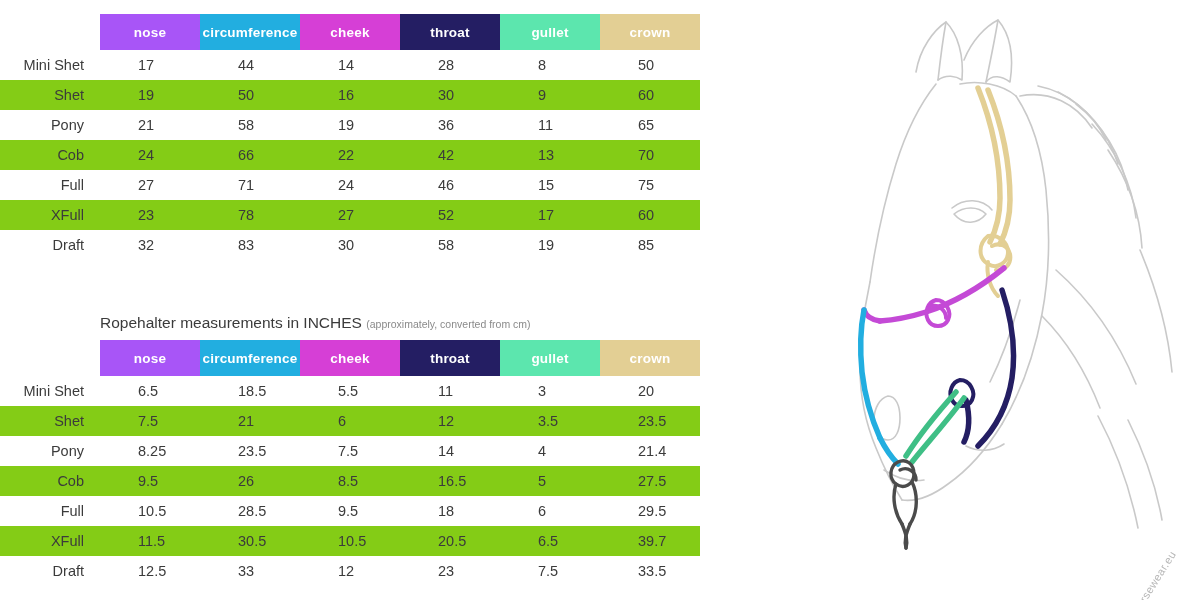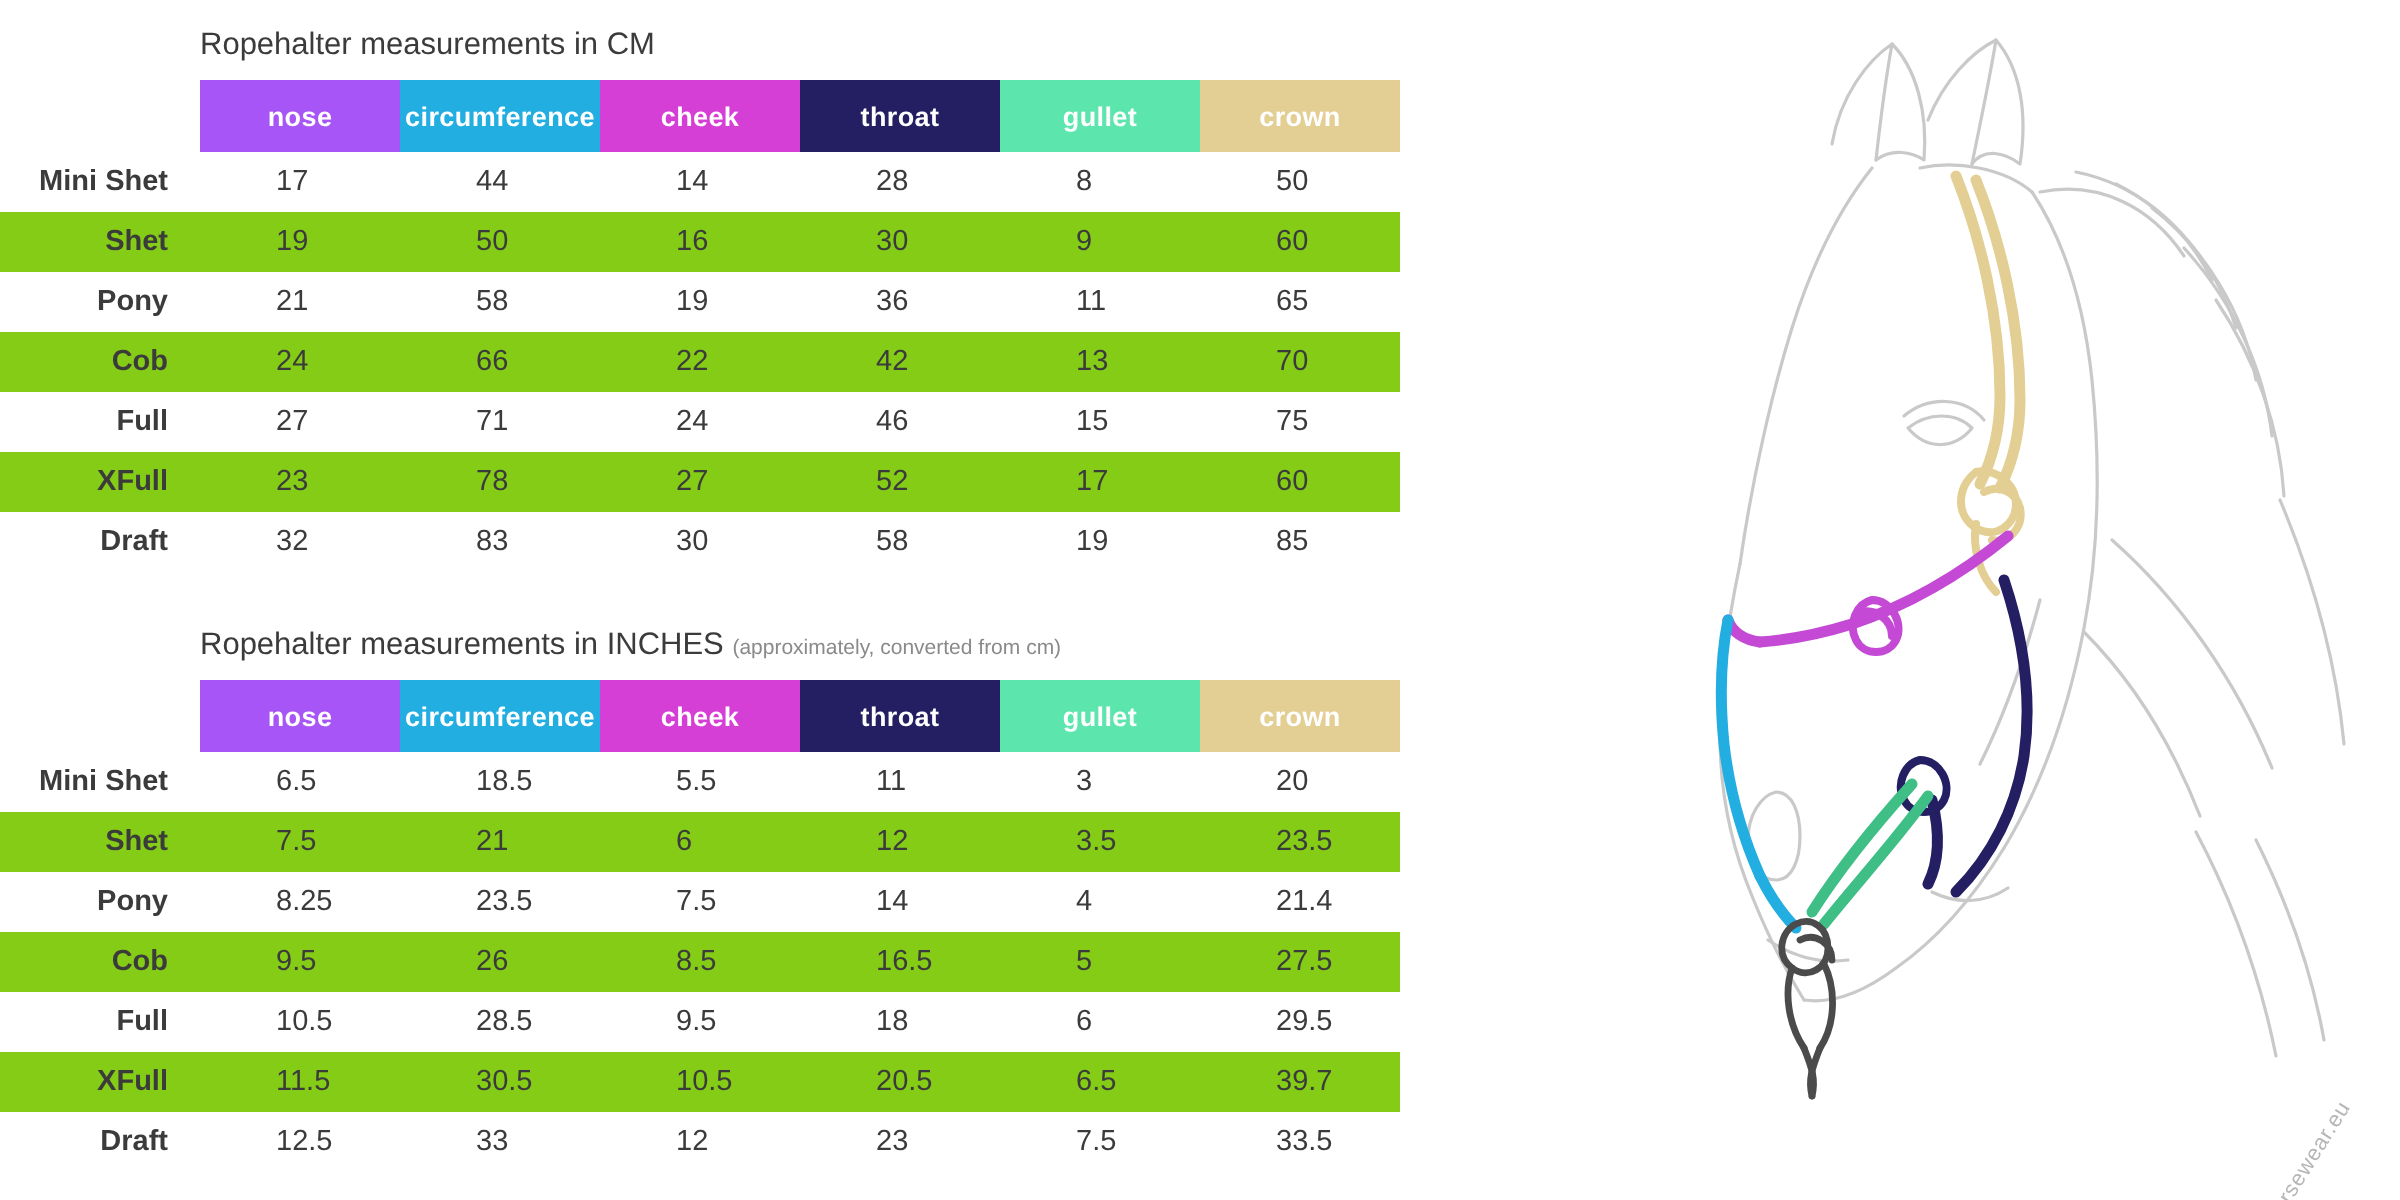--- a/index.html
+++ b/index.html
@@ -84,21 +84,20 @@
     font-size: 14.5px;
     color: #3b3b3b;
     vertical-align: middle;
     height: 30px;
   }
   table.measure tbody td.rowlabel {
     text-align: right;
     padding-right: 16px;
     box-sizing: border-box;
     white-space: nowrap;
-    font-weight: bold;
   }
   table.measure tbody td.val {
     text-align: left;
     padding-left: 38px;
     box-sizing: border-box;
   }
 
   
   .illustration {
     position: absolute;
@@ -120,23 +119,20 @@
   }
 </style>
 </head>
 <body>
 
 <div class="page">
 
   <div class="tables-area">
 
     <div class="table-block" id="block-cm">
-      <div class="table-title">
-        <span>Ropehalter measurements in CM</span>
-      </div>
       <table class="measure">
         <colgroup>
           <col class="rowlabel">
             <col class="datacol">
             <col class="datacol">
             <col class="datacol">
             <col class="datacol">
             <col class="datacol">
             <col class="datacol">
         </colgroup>

